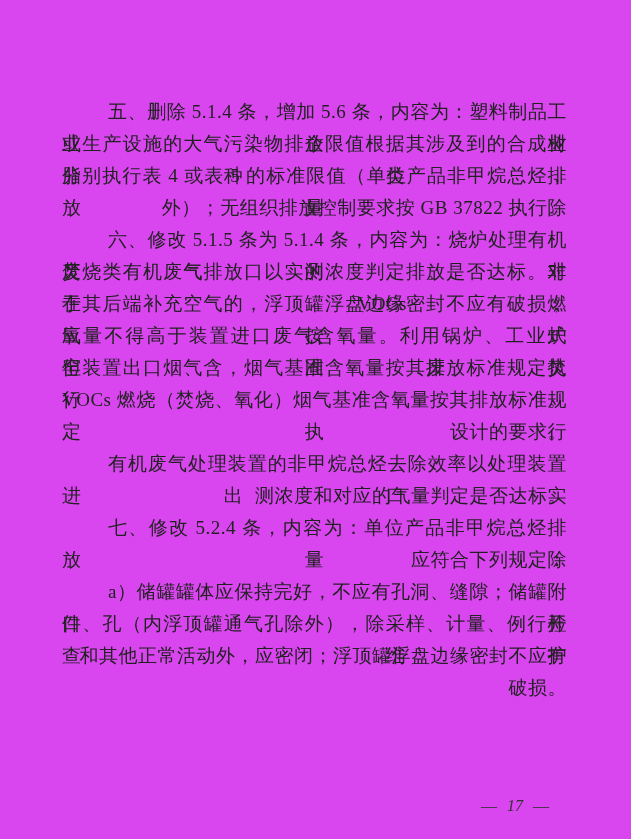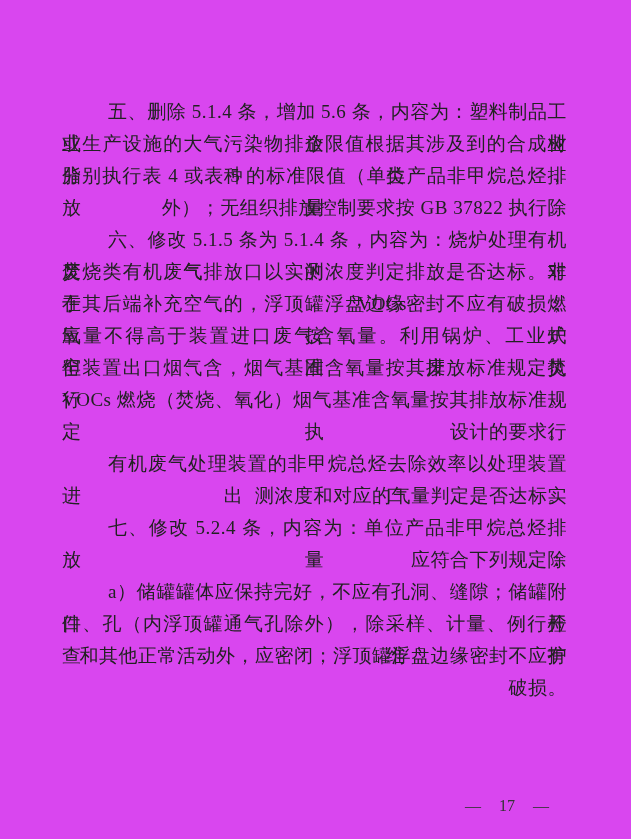--- a/index.html
+++ b/index.html
@@ -45,21 +45,22 @@
     font-size: 16px;
     line-height: 18px;
     white-space: nowrap;
   }
   .page-footer .dash {
     display: inline-block;
     letter-spacing: 0;
   }
   .page-footer .num {
     display: inline-block;
-    margin: 0 18px;
+    margin: 0 10px;
+    font-style: italic;
   }
 </style>
 </head>
 <body>
 
 <div class="page">
 
   <main class="text-block">
       <div class="line indent justify">五、删除 5.1.4 条，增加 5.6 条，内容为：塑料制品工业企业</div>
       <div class="line justify">或生产设施的大气污染物排放限值根据其涉及到的合成树脂种类，</div>

